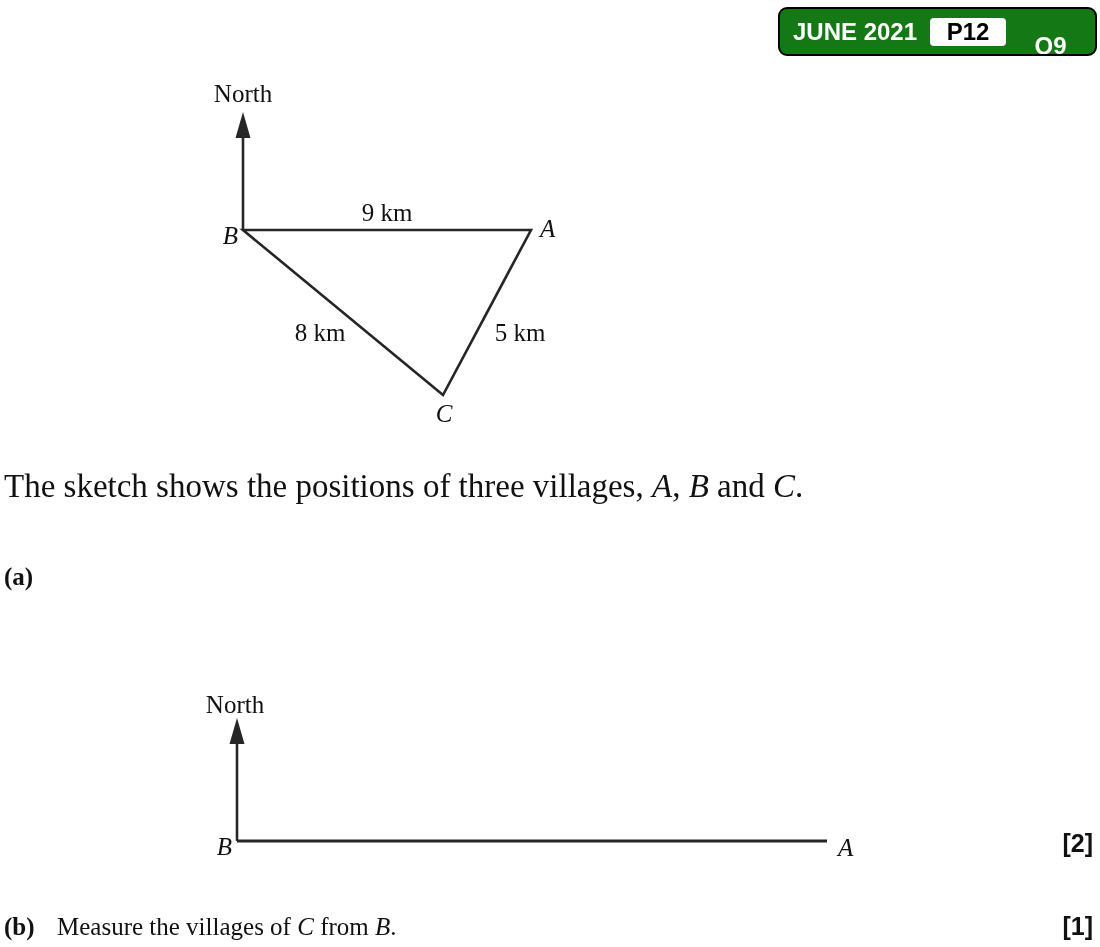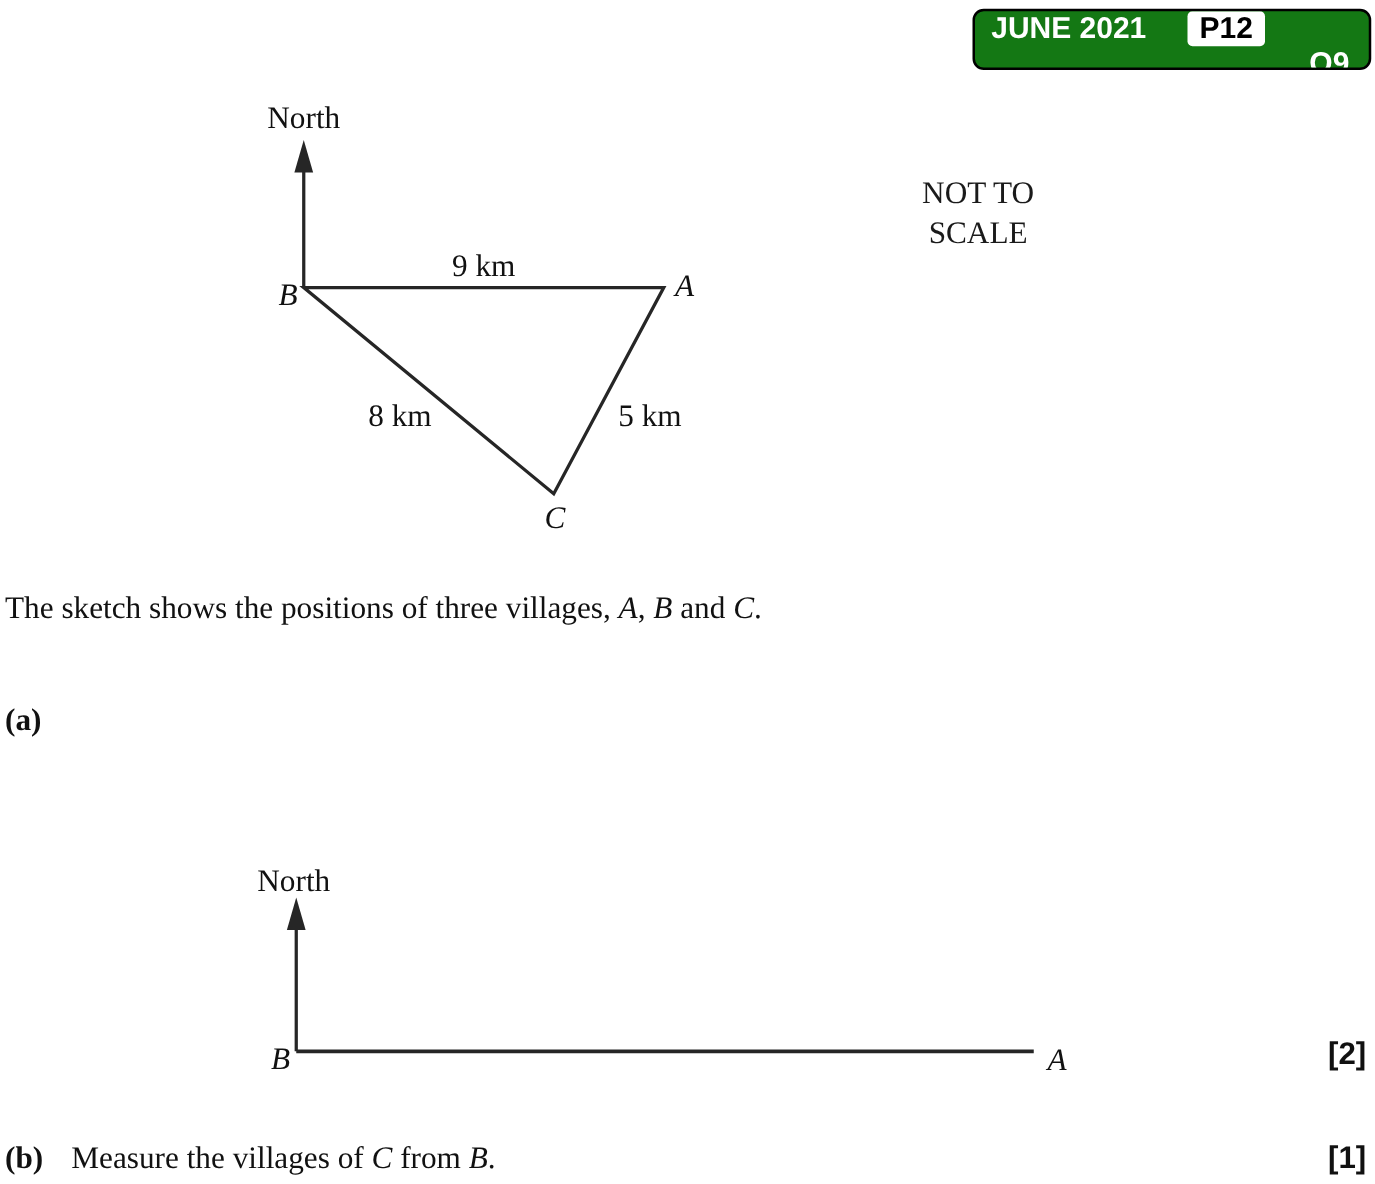--- a/index.html
+++ b/index.html
@@ -8,40 +8,40 @@
     width:1100px;height:947px;
     background:#ffffff;
     font-family:"Liberation Serif", serif;
     color:#111111;
     overflow:hidden;
   }
   
   .badge{
     position:absolute;left:778px;top:7px;width:319px;height:49px;
     box-sizing:border-box;border:2px solid #000000;border-radius:9px;
-    background:#147814;display:flex;align-items:flex-start;overflow:hidden;
-    font-family:"Liberation Sans", sans-serif;font-weight:700;font-size:24px;gap:20px;
+    background:#147814;display:flex;align-items:center;overflow:hidden;
+    font-family:"Liberation Sans", sans-serif;font-weight:700;font-size:24px;
   }
   .badge .seg{display:flex;align-items:center;justify-content:center;}
   .badge .seg-session{width:150px;color:#ffffff;}
-  .badge .seg-paper{width:62px;background:#ffffff;color:#000000;border-radius:4px;}
+  .badge .seg-paper{width:76px;background:#ffffff;color:#000000;border-radius:4px;}
   .badge .seg-question{flex:1;color:#ffffff;margin-top:28px;}
   
   .svg-abs{position:absolute;}
   .dline{stroke:#262626;stroke-width:2.6;fill:none;}
   .dline-thick{stroke:#262626;stroke-width:3;fill:none;}
   .dfill{fill:#262626;stroke:none;}
   .dtext{font-family:"Liberation Serif", serif;font-size:25px;fill:#111111;}
   .ditalic{font-style:italic;}
   
   .note{
     position:absolute;left:700px;top:139px;width:165px;
     text-align:center;font-size:25px;line-height:32px;color:#1a1a1a;
   }
-  .para{position:absolute;font-size:25px;line-height:31px;color:#111111;}
+  .para{position:absolute;font-size:33px;line-height:31px;color:#111111;}
   .it{font-style:italic;}
   .bd{font-weight:700;}
   .part{position:absolute;font-size:25px;line-height:30px;color:#111111;}
   .part-row{display:flex;align-items:flex-start;}
   .part-label{width:53px;flex:none;font-weight:700;}
   .mark{
     position:absolute;font-family:"Liberation Sans", sans-serif;
     font-weight:700;font-size:25px;color:#111111;
   }
   .partb-row{
@@ -73,24 +73,20 @@
 
     <text x="93" y="27" text-anchor="middle" class="dtext">North</text>
     <text x="88" y="169" text-anchor="end" class="dtext ditalic">B</text>
     <text x="390" y="162" text-anchor="start" class="dtext ditalic">A</text>
     <text x="294" y="347" text-anchor="middle" class="dtext ditalic">C</text>
     <text x="237" y="146" text-anchor="middle" class="dtext">9 km</text>
     <text x="170" y="266" text-anchor="middle" class="dtext">8 km</text>
     <text x="370" y="266" text-anchor="middle" class="dtext">5 km</text>
   </svg>
 
-  <div class="note">
-    <div>NOT TO</div>
-    <div>SCALE</div>
-  </div>
 
   <div class="para" style="left:4px;top:471px;">
     <div><span>The sketch shows the positions of three villages, </span><span class="it">A</span><span>, </span><span class="it">B</span><span> and </span><span class="it">C</span><span>.</span>
     </div>
   </div>
 
   <div class="part" style="left:4px;top:562px;right:7px;">
     <div class="part-row">
       <span class="part-label">(a)</span>
     </div>

